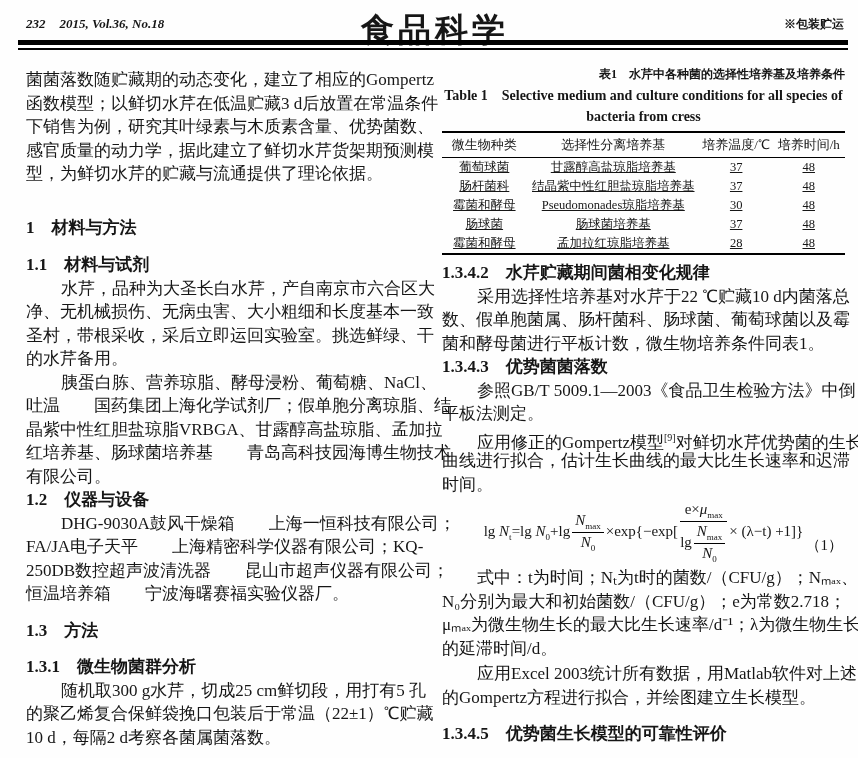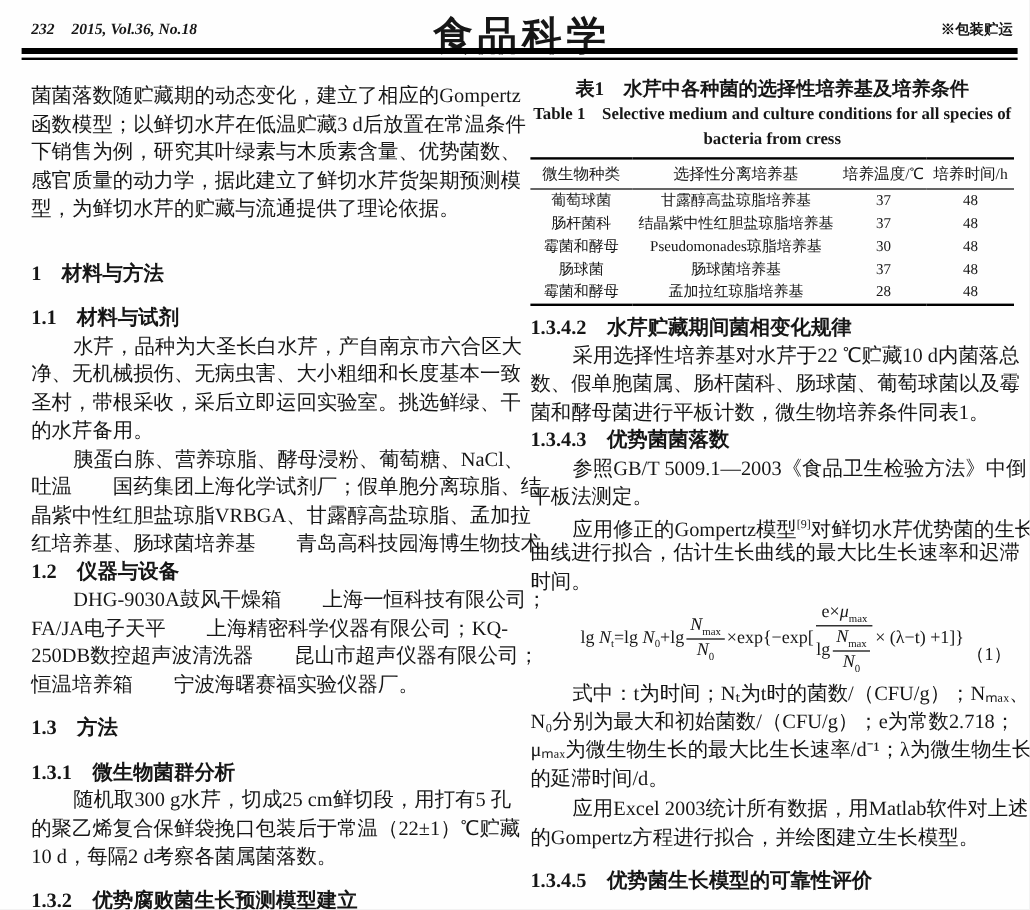--- a/index.html
+++ b/index.html
@@ -21,26 +21,26 @@
   .first{margin-top:6px;}
   .head{font-weight:bold;}
   .gap1{height:30px;}
   .sp{margin-top:14px;}
   .mt4{margin-top:13px;}
   .mt6{margin-top:6px;}
   .mt2{margin-top:2px;}
   .ind{padding-left:35px;}
   sup{font-size:10px;}
   
-  .ttl-zh{margin-top:2px;height:21px;line-height:21px;text-align:center;font-weight:bold;font-size:16px;white-space:nowrap;}
+  .ttl-zh{margin-top:2px;height:21px;line-height:21px;text-align:right;font-weight:bold;font-size:12px;white-space:nowrap;}
   .ttl-en{height:21px;line-height:21px;text-align:center;font-weight:bold;font-size:14px;white-space:nowrap;}
   table.tbl{width:100%;border-collapse:collapse;margin-top:4px;
         border-top:2.5px solid #000;border-bottom:2.5px solid #000;}
   table.tbl th{font-size:13px;font-weight:normal;padding:3px 1px;border-bottom:1.5px solid #000;text-align:center;white-space:nowrap;}
-  table.tbl td{font-size:12.5px;padding:1px;height:15.5px;text-align:center;white-space:nowrap;}
+  table.tbl td{font-size:12.5px;padding:1px;height:15.5px;text-align:center;white-space:nowrap;text-decoration:underline;}
   
   .formula-row{position:relative;margin-top:2px;height:68px;display:flex;align-items:center;justify-content:center;font-size:15px;}
   .feq{white-space:nowrap;}
   .feq i{font-family:"Liberation Serif",serif;}
   .feq sub{font-size:9px;}
   .frac{display:inline-block;vertical-align:middle;text-align:center;margin:0 2px;}
   .frac .num{display:block;border-bottom:1px solid #000;padding:0 3px 1px;}
   .frac .den{display:block;padding-top:1px;}
   .den-flex{display:flex;align-items:center;justify-content:center;gap:2px;}
   .eqnum{position:absolute;right:2px;top:38px;font-size:15px;}
@@ -73,20 +73,21 @@
 
       <div class="line head sp">1.1　材料与试剂</div>
       <div class="line ind">水芹，品种为大圣长白水芹，产自南京市六合区大</div>
       <div class="line">净、无机械损伤、无病虫害、大小粗细和长度基本一致</div>
       <div class="line">圣村，带根采收，采后立即运回实验室。挑选鲜绿、干</div>
       <div class="line">的水芹备用。</div>
       <div class="line ind">胰蛋白胨、营养琼脂、酵母浸粉、葡萄糖、NaCl、</div>
       <div class="line">吐温　　国药集团上海化学试剂厂；假单胞分离琼脂、结</div>
       <div class="line">晶紫中性红胆盐琼脂VRBGA、甘露醇高盐琼脂、孟加拉</div>
       <div class="line">红培养基、肠球菌培养基　　青岛高科技园海博生物技术</div>
+      <div class="line">有限公司。</div>
 
       <div class="line head">1.2　仪器与设备</div>
       <div class="line ind">DHG-9030A鼓风干燥箱　　上海一恒科技有限公司；</div>
       <div class="line">FA/JA电子天平　　上海精密科学仪器有限公司；KQ-</div>
       <div class="line">250DB数控超声波清洗器　　昆山市超声仪器有限公司；</div>
       <div class="line">恒温培养箱　　宁波海曙赛福实验仪器厂。</div>
 
       <div class="line head mt4">1.3　方法</div>
       <div class="line head mt4">1.3.1　微生物菌群分析</div>
       <div class="line ind">随机取300 g水芹，切成25 cm鲜切段，用打有5 孔</div>

